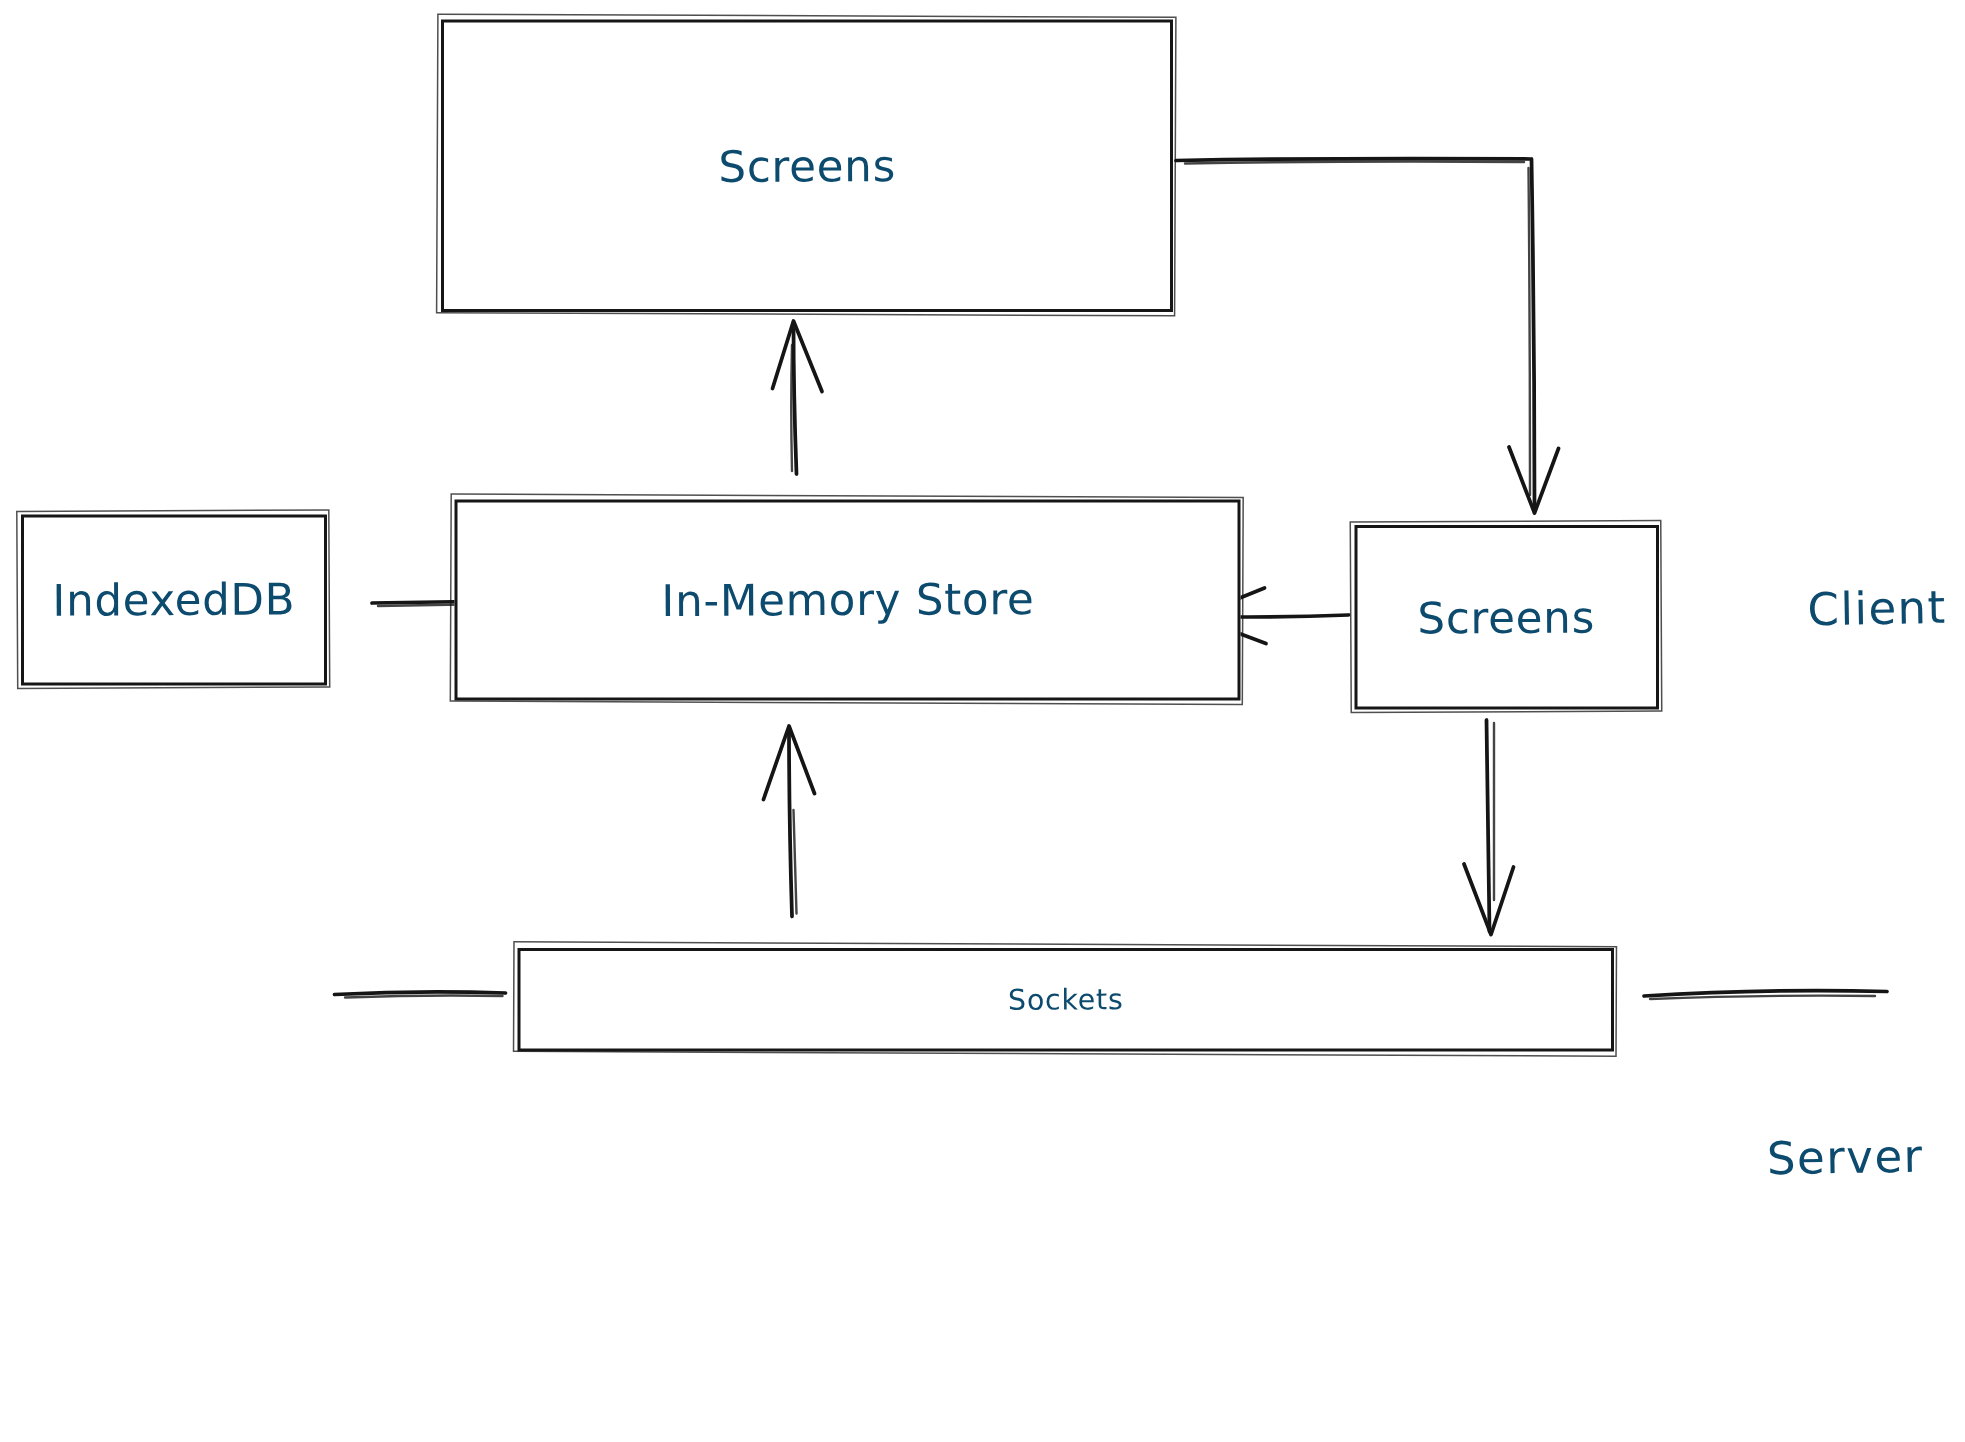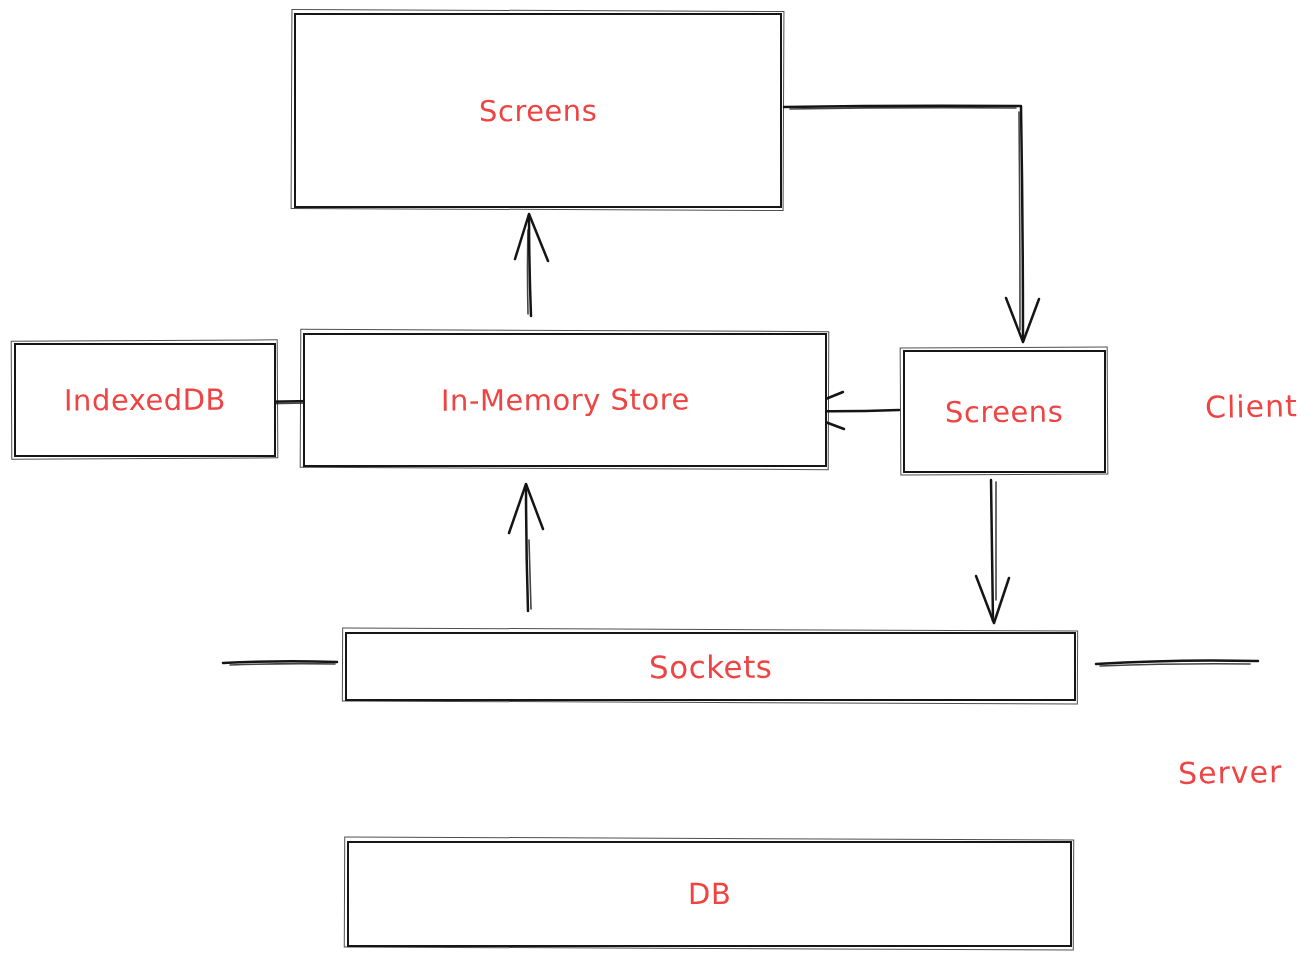--- a/index.html
+++ b/index.html
@@ -7,21 +7,21 @@
     padding: 0;
     background: #ffffff;
   }
   #canvas {
     position: relative;
     width: 1310px;
     height: 961px;
     background: #ffffff;
     overflow: hidden;
     font-family: "DejaVu Sans", "Liberation Sans", sans-serif;
-    color: #ef4444;
+    color: #0c4a6e;
   }
   
   .node {
     position: absolute;
     border: 2.6px solid #161616;
     background: #ffffff;
     display: flex;
     align-items: center;
     justify-content: center;
     box-sizing: border-box;
@@ -35,21 +35,21 @@
     transform: rotate(0.25deg);
     pointer-events: none;
   }
   .node.alt::after { transform: rotate(-0.3deg); }
   .node .label {
     font-size: 29px;
     letter-spacing: 0.5px;
     white-space: nowrap;
     transform: rotate(-0.3deg);
   }
-  .node.small .label { font-size: 31px; text-align: right; }
+  .node.small .label { font-size: 19px; text-align: right; }
   .zone-label {
     position: absolute;
     font-size: 30px;
     letter-spacing: 1px;
     white-space: nowrap;
     transform: rotate(-1deg);
   }
   svg.wires {
     position: absolute;
     left: 0;
@@ -117,38 +117,35 @@
     <g>
       <path class="w25" d="M 1096 664 Q 1176 659 1258 661"></path>
       <path class="ghost" d="M 1100 666 Q 1180 663 1250 664"></path>
     </g>
   </svg>
 
   <div class="node" style="left:294px; top:13px; width:488px; height:195px;">
     <span class="label">Screens</span>
   </div>
 
-  <div class="node alt" style="left:14px; top:343px; width:262px; height:114px;">
+  <div class="node alt" style="left:14px; top:343px; width:204px; height:114px;">
     <span class="label">IndexedDB</span>
   </div>
 
   <div class="node" style="left:303px; top:333px; width:524px; height:134px;">
     <span class="label">In-Memory Store</span>
   </div>
 
   <div class="node alt" style="left:903px; top:350px; width:203px; height:123px;">
     <span class="label">Screens</span>
   </div>
 
   <div class="node small" style="left:345px; top:632px; width:731px; height:69px;">
     <span class="label">Sockets</span>
   </div>
 
 
-  <div class="node" style="left:347px; top:841px; width:725px; height:106px;">
-    <span class="label">DB</span>
-  </div>
 
   <div class="zone-label" style="left:1205px; top:389px;">Client</div>
 
   <div class="zone-label" style="left:1178px; top:755px;">Server</div>
 
 </div>
 
 </body></html>

